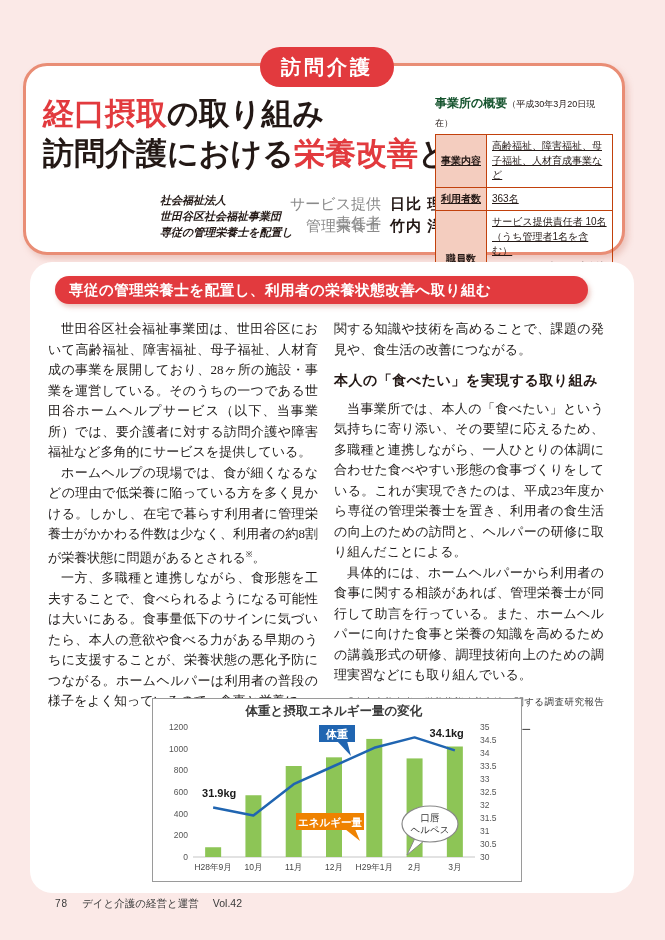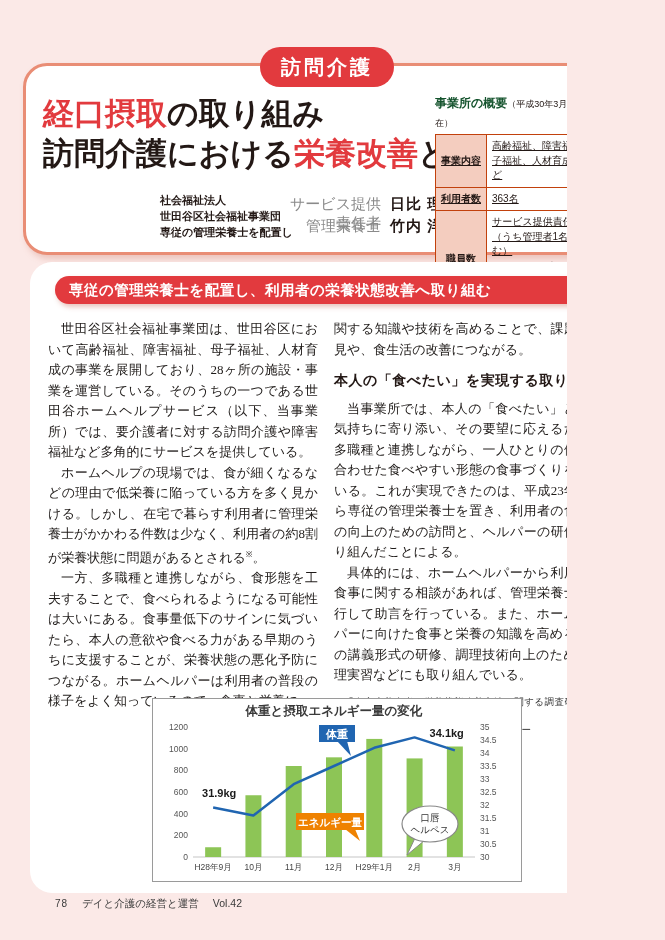--- a/index.html
+++ b/index.html
@@ -1,29 +1,29 @@
 <!DOCTYPE html>
 <html style="--accent-red: #e23a3e; --border-salmon: #e98d75; --page-pink: #fbe9e7; --table-label-bg: #f4cdbf; --text-gray: #8a8a8a;"><head>
 <meta charset="utf-8">
 <style>
   html,body{margin:0;padding:0;}
   body{width:665px;height:940px;background:var(--page-pink,#fbe9e7);font-family:"Liberation Sans",sans-serif;}
-  .page{position:relative;width:567px;height:940px;overflow:hidden;}
+  .page{position:relative;width:634px;height:940px;overflow:hidden;}
 
   
   .header-box{position:absolute;left:23px;top:63px;width:596px;height:186px;background:#fff;
     border:3px solid var(--border-salmon,#e98d75);border-radius:24px;
     box-shadow:3px 4px 6px rgba(205,125,108,0.35);}
   .badge{position:absolute;left:234px;top:-19px;width:134px;height:40px;border-radius:21px;
     background:var(--accent-red,#e23a3e);color:#fff;font-weight:bold;font-size:20px;line-height:40px;
     text-align:center;letter-spacing:3px;}
   .main-title{position:absolute;left:17px;top:28px;font-weight:bold;font-size:31px;line-height:40px;
     color:#231815;letter-spacing:0px;}
   .main-title .red{color:var(--accent-red,#e23a3e);}
-  .org-block{position:absolute;left:134px;top:126px;font-size:11px;font-weight:bold;line-height:16px;color:#231815;}
+  .org-block{position:absolute;left:134px;top:126px;font-size:11px;font-weight:bold;line-height:16px;color:#231815;font-style:italic;}
   .staff{position:absolute;left:250px;top:129px;}
   .staff-row{display:flex;align-items:baseline;height:22px;}
   .staff-role{display:inline-block;width:105px;text-align:right;font-size:15px;color:var(--text-gray,#8a8a8a);}
   .staff-name{font-size:15px;font-weight:bold;color:#231815;margin-left:9px;letter-spacing:1px;}
 
   
   .office{position:absolute;left:409px;top:27px;width:178px;}
   .office-head{font-size:12px;font-weight:bold;color:#14532d;}
   .office-asof{font-size:9px;font-weight:normal;color:#231815;}
   table.office-table{margin-top:4px;width:178px;border-collapse:collapse;}

